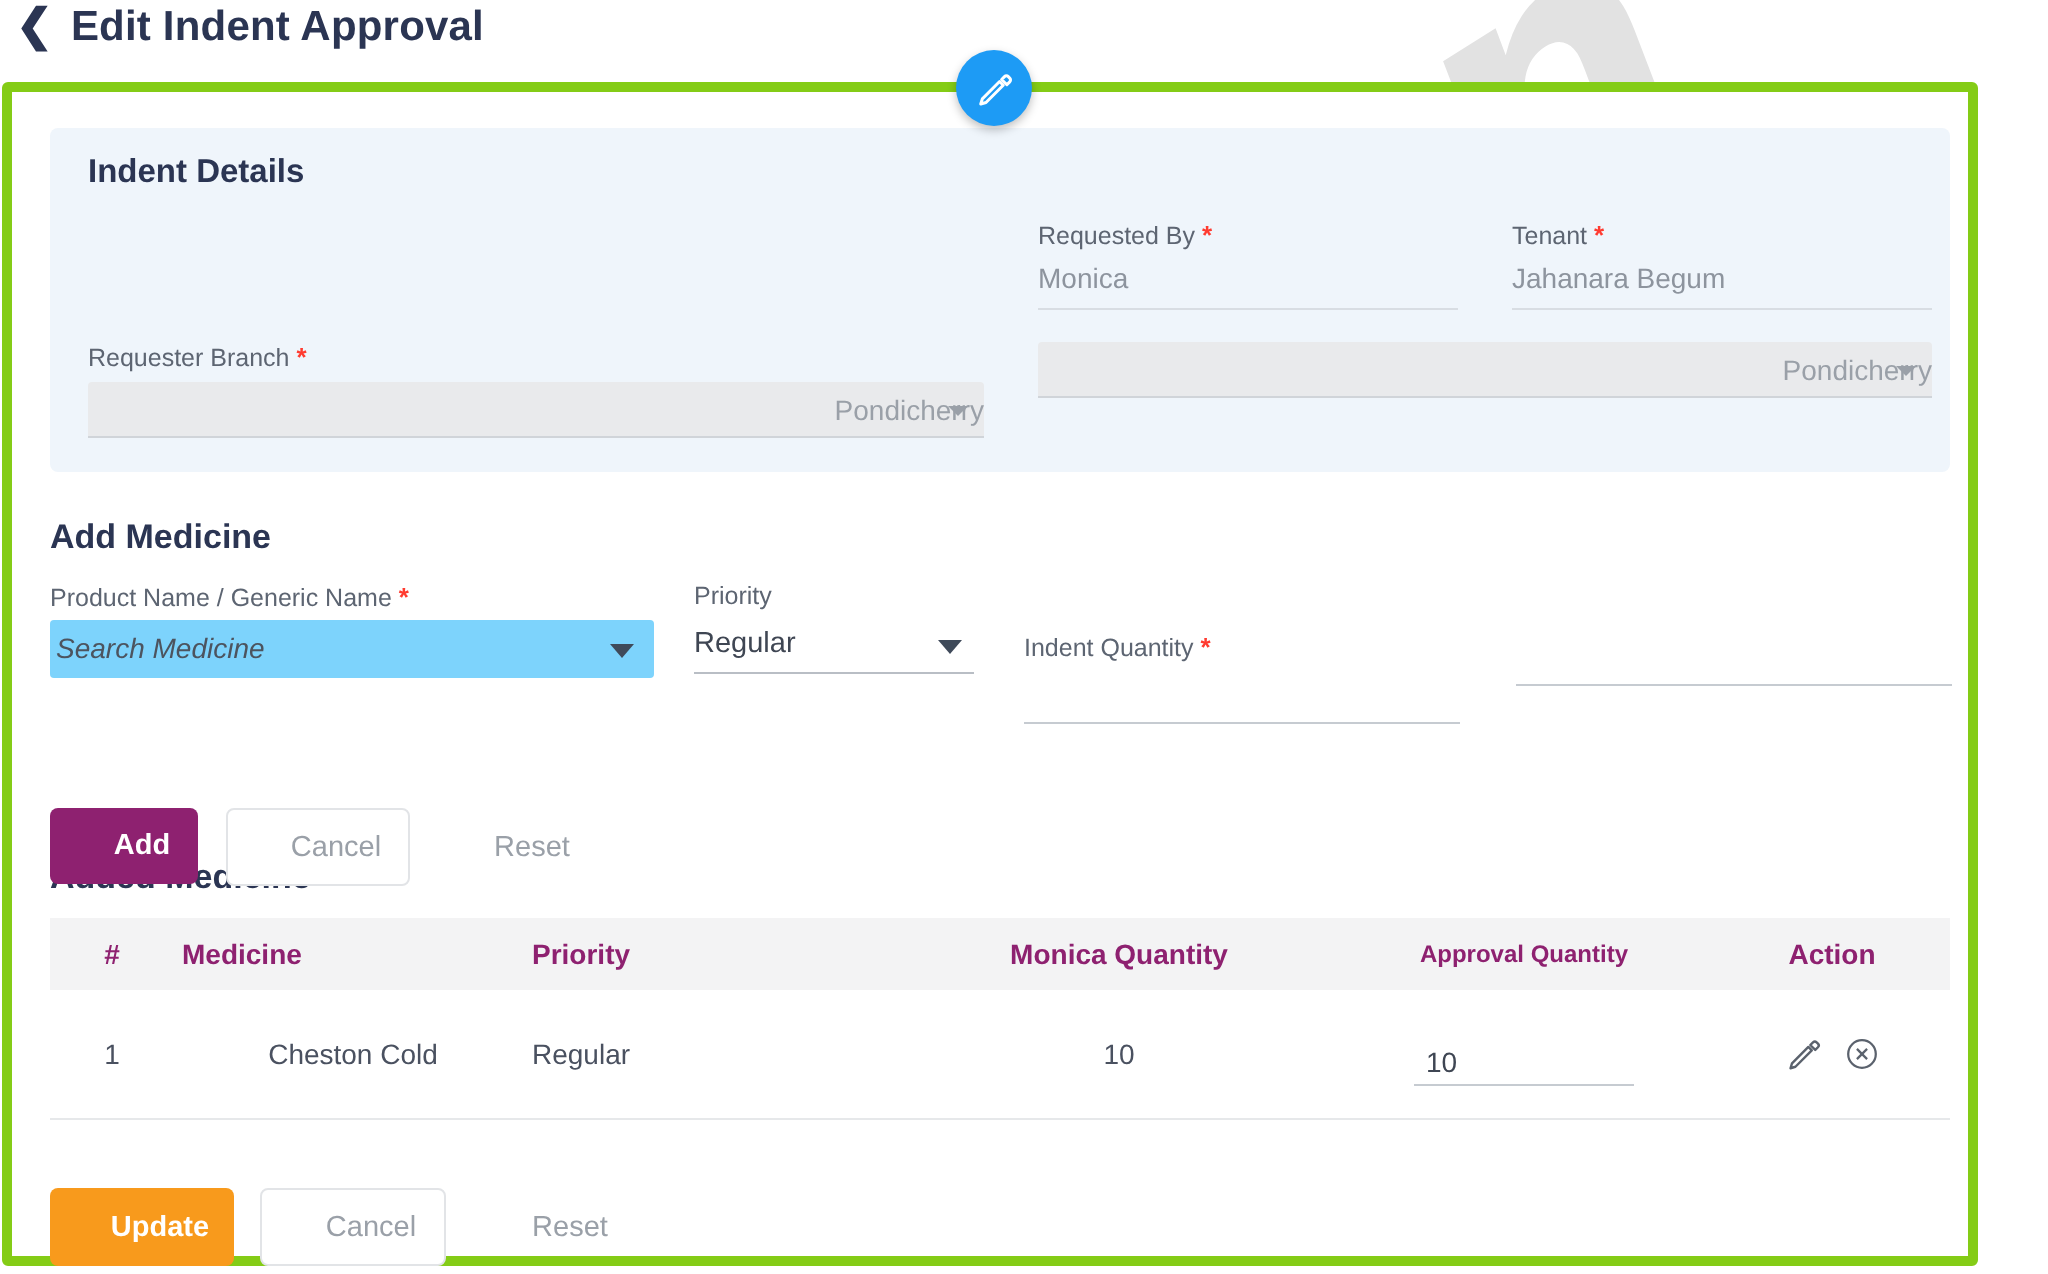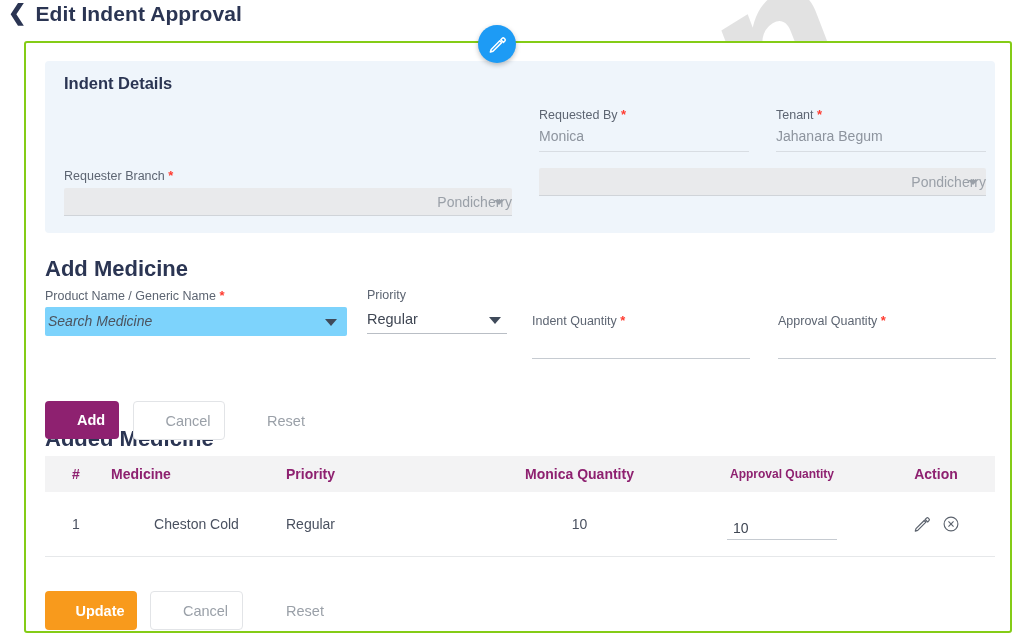--- a/index.html
+++ b/index.html
@@ -60,24 +60,24 @@
   .page-title {
     font-size: 21px;
     font-weight: 700;
     color: #2b3553;
     letter-spacing: 0.1px;
   }
 
   
   .card {
     position: absolute;
-    left: 24px; top: 41px;
+    left: 1px; top: 41px;
     width: 988px; height: 592px;
     background: #ffffff;
-    border: 2px solid #84cc16;
+    border: 5px solid #84cc16;
     border-radius: 3px;
     z-index: 10;
   }
 
   
   .fab {
     position: absolute;
     left: 478px; top: 25px;
     width: 38px; height: 38px;
     border-radius: 50%;
@@ -147,21 +147,21 @@
     right: 8px; top: 12px;
     width: 0; height: 0;
     border-left: 5px solid transparent;
     border-right: 5px solid transparent;
     border-top: 5px solid #9aa0a8;
   }
 
   
   .section-title {
     position: absolute;
-    font-size: 22px;
+    font-size: 17px;
     font-weight: 700;
     color: #2b3553;
     z-index: 14;
   }
   #addMedTitle { left: 19px; top: 213px; }
   #addedMedTitle { left: 19px; top: 383px; }
 
   .am-field { position: absolute; z-index: 14; }
   .am-label {
     font-size: 12.5px;
@@ -381,21 +381,20 @@
         <span class="caret-solid"></span>
       </div>
     </div>
 
     <div class="am-field" style="left:506px; top:270px; width:218px;">
       <div class="am-label"><span>Indent Quantity</span> <span class="req">*</span></div>
       <div class="qty-input"></div>
     </div>
 
     <div class="am-field" style="left:752px; top:270px; width:218px;">
-      <div class="am-label"><span>Approval Quantity</span> <span class="req">*</span></div>
       <div class="qty-input"></div>
     </div>
 
     <button class="btn btn-add">Add</button>
     <button class="btn btn-cancel-top">Cancel</button>
     <button class="btn btn-reset-top">Reset</button>
 
     <div class="section-title" id="addedMedTitle">Added Medicine</div>
 
     <table class="tbl">

